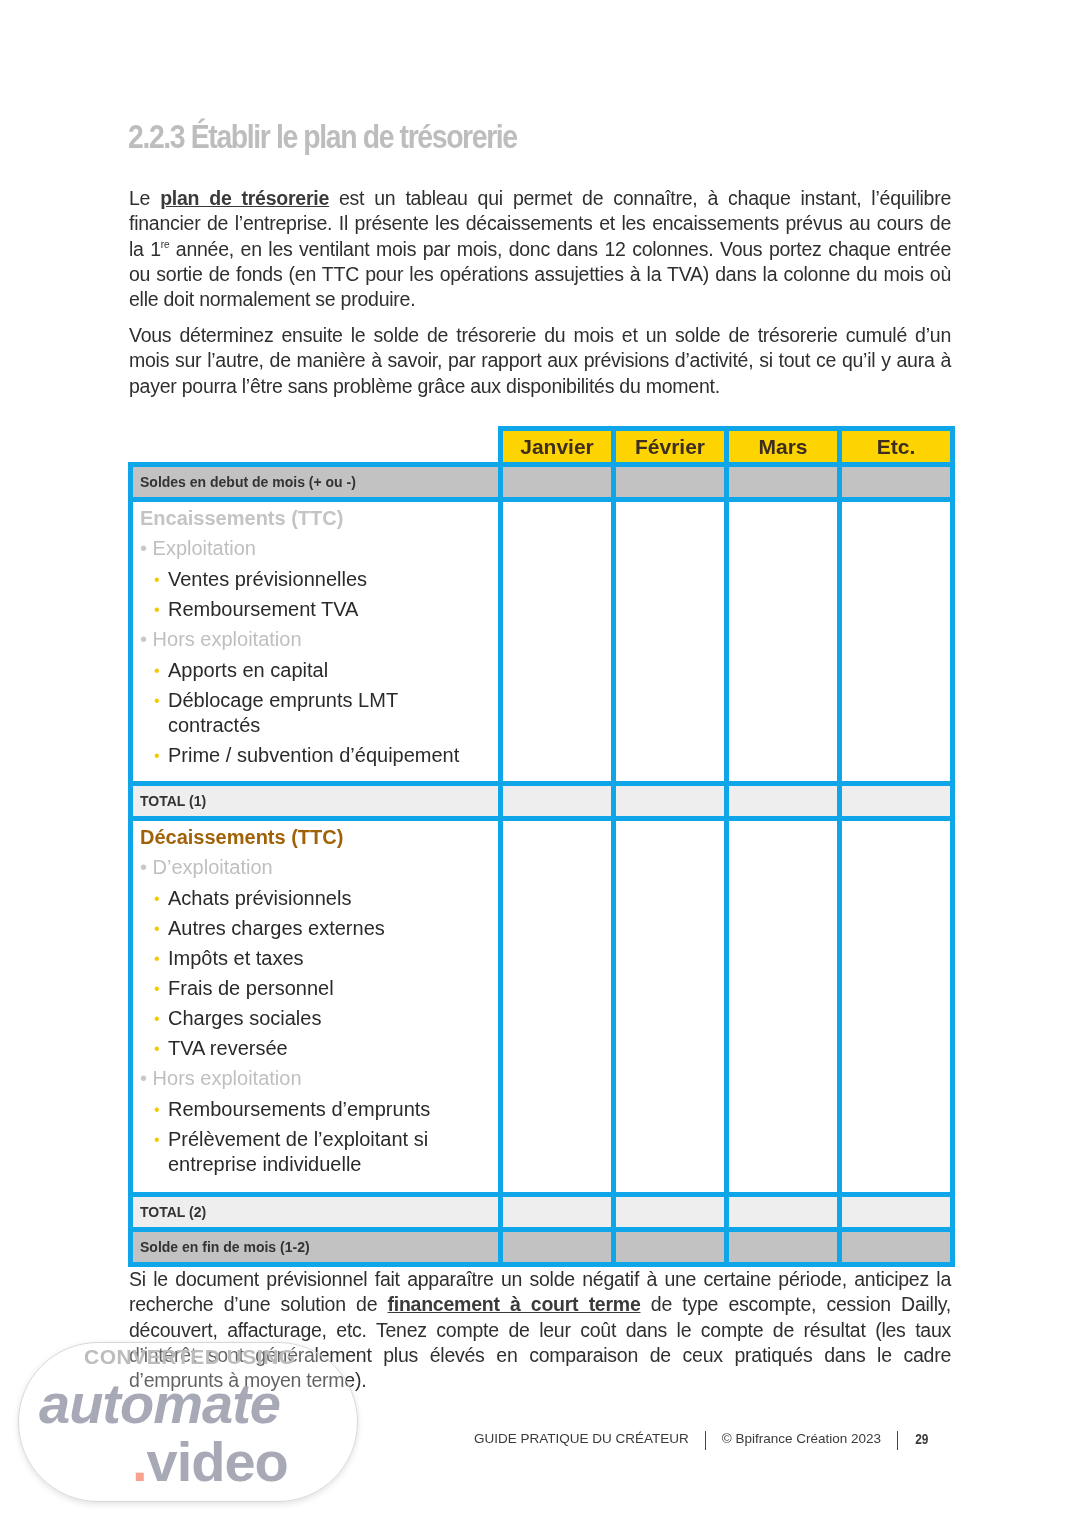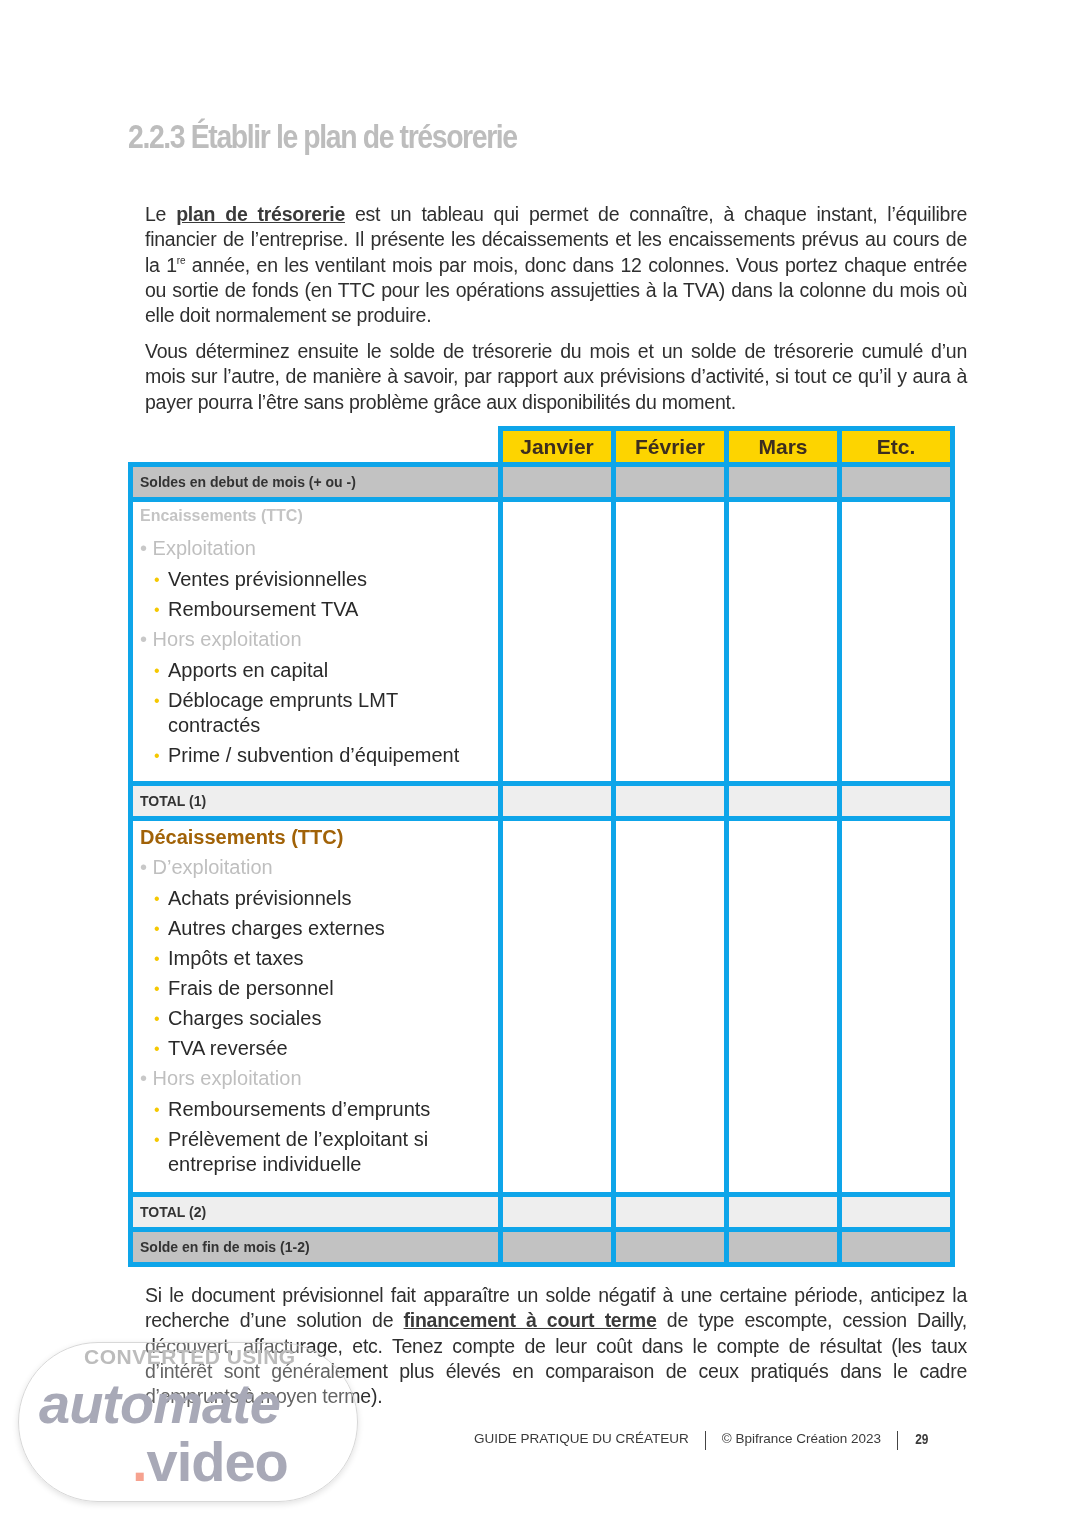--- a/index.html
+++ b/index.html
@@ -2,21 +2,21 @@
 <html><head>
   <meta charset="utf-8">
   <style>
     html, body { margin: 0; padding: 0; background: #ffffff; }
     body { width: 1080px; height: 1526px; position: relative; overflow: hidden;
            font-family: "Liberation Sans", sans-serif; color: #2b2b2b; }
     .page-title { position: absolute; left: 128px; top: 118px; margin: 0;
       font-family: "Liberation Sans", sans-serif; font-weight: 700; font-size: 33px;
       color: #bdbdbd; letter-spacing: -1.6px; transform: scaleX(0.86); transform-origin: left top;
       white-space: nowrap; }
-    .para { position: absolute; left: 129px; width: 822px; margin: 16px;
+    .para { position: absolute; left: 129px; width: 822px; margin: 0;
       font-size: 19.5px; line-height: 25.3px; text-align: justify; color: #2f2f2f;
       letter-spacing: -0.25px; }
     .para b.link { text-decoration: underline; font-weight: 700; color: #3a3a3a; }
     .para sup { font-size: 10px; vertical-align: 8px; line-height: 0; }
     #p1 { top: 186px; }
     #p2 { top: 323px; }
     #p3 { top: 1267px; }
 
     table.treso { position: absolute; left: 128px; top: 426px; border-collapse: collapse;
       width: 823px; table-layout: fixed; }
@@ -76,21 +76,21 @@
   </tr>
   <tr class="grey">
     <td class="rowlabel">Soldes en debut de mois (+ ou -)</td>
     <td></td>
         <td></td>
         <td></td>
         <td></td>
   </tr>
   <tr>
     <td class="block-cell" style="height:279px;">
-      <div class="sec-head" style="font-size:16px;font-weight:700;color:#c4c4c4;padding:5px 0 0 7px;height:26px;">Encaissements (TTC)</div>
+      <div class="sec-head" style="font-size:20px;font-weight:700;color:#c4c4c4;padding:5px 0 0 7px;height:26px;">Encaissements (TTC)</div>
       <div class="items">
         <div class="sub"><span class="dot">• </span><span>Exploitation</span></div>
         <div class="item">
               <span class="bullet">•</span>
               <span class="text">Ventes prévisionnelles</span>
             </div>
         <div class="item">
               <span class="bullet">•</span>
               <span class="text">Remboursement TVA</span>
             </div>

